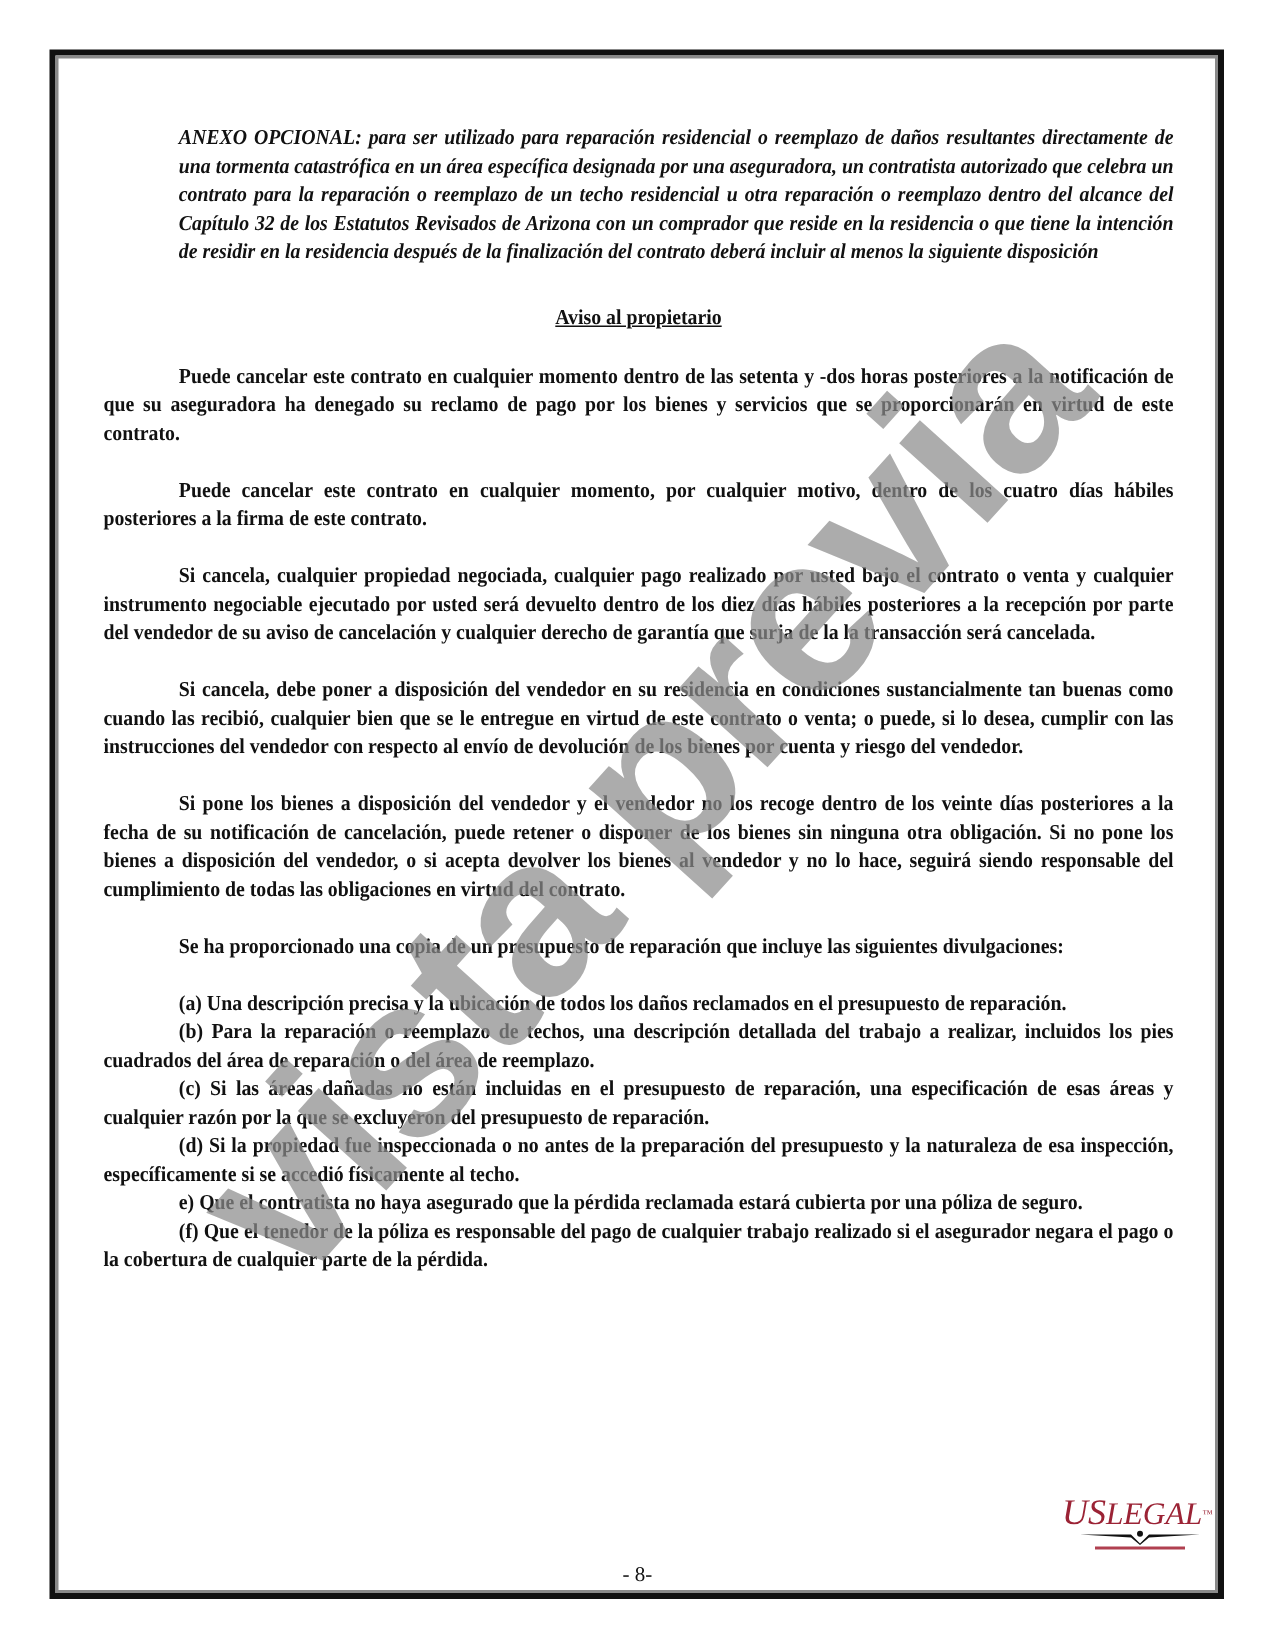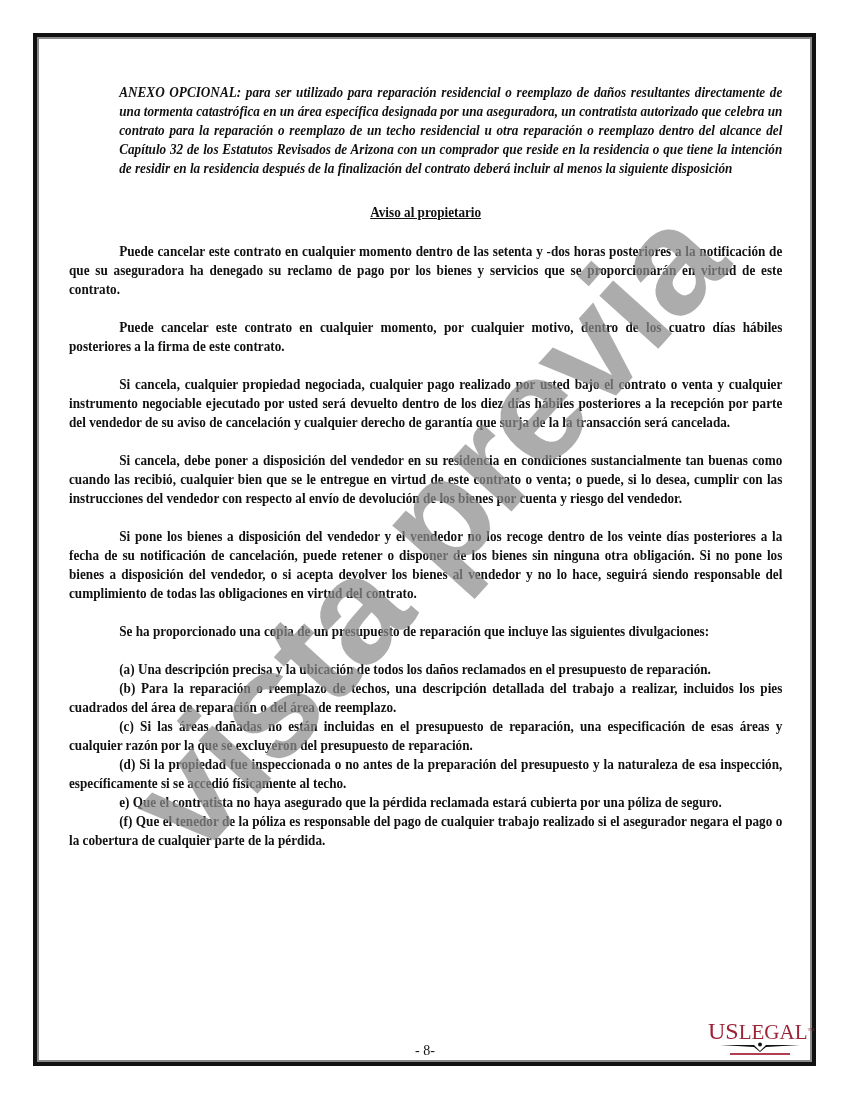--- a/index.html
+++ b/index.html
@@ -92,23 +92,24 @@
       color: rgba(140, 140, 140, 0.72);
       transform: rotate(-48deg);
       transform-origin: center center;
       letter-spacing: -2px;
       pointer-events: none;
       white-space: nowrap;
     }
     .logo {
       position: absolute;
       left: 708px;
-      top: 1020px;
+      top: 998px;
       width: 116px;
       height: 38px;
+      font-style: italic;
     }
     .logo-text {
       position: absolute;
       left: 0;
       top: 0;
       font-family: "Liberation Serif", serif;
       font-size: 21px;
       line-height: 22px;
       color: #9b2335;
       letter-spacing: 0px;

